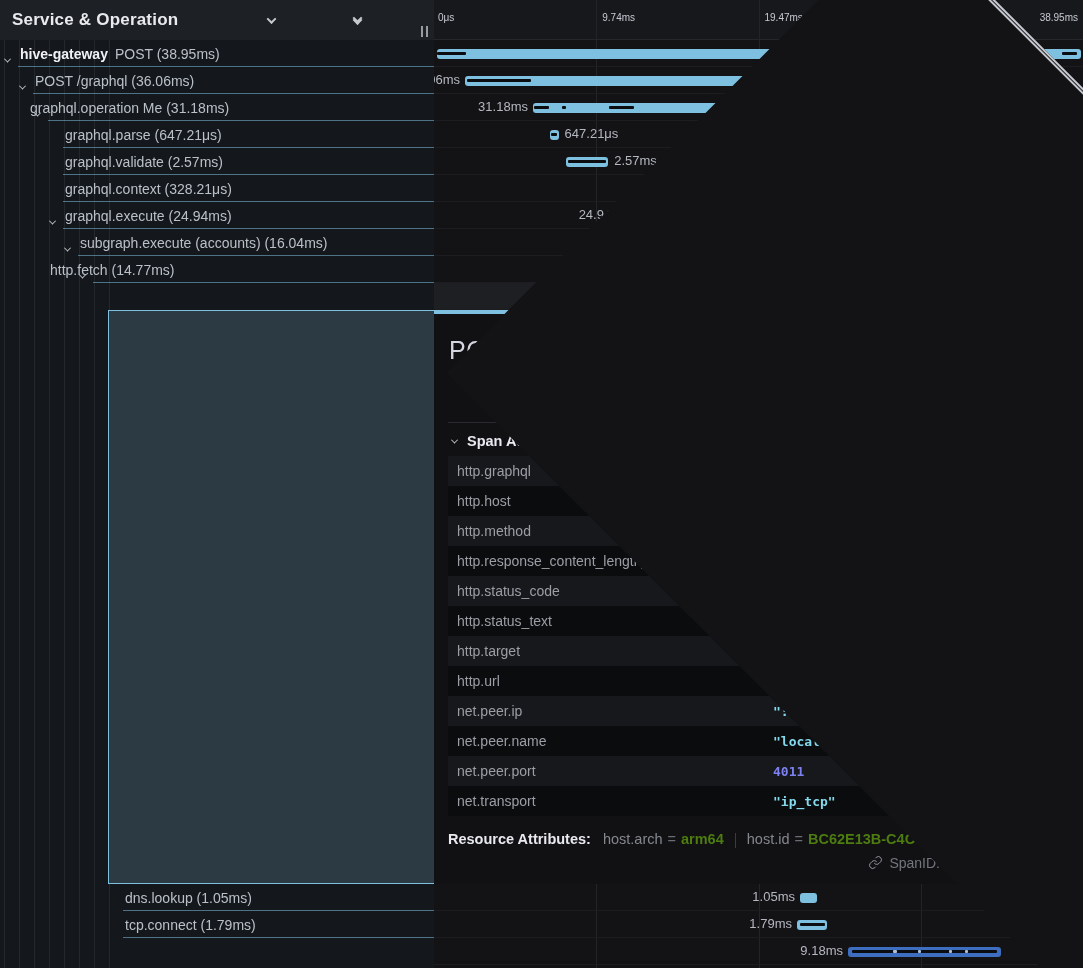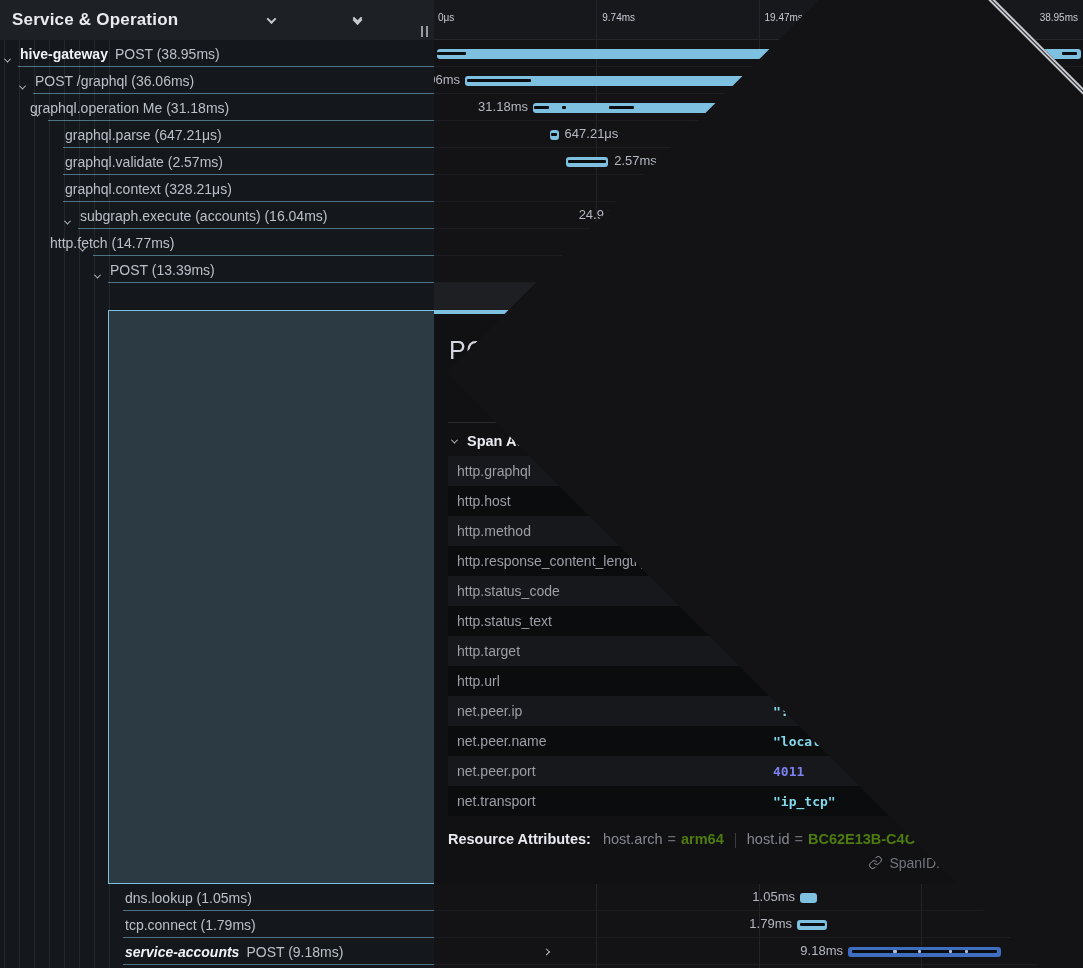--- a/index.html
+++ b/index.html
@@ -130,51 +130,43 @@
           <div class="tree-border" style="left: 63px;"></div>
         </div>
         <div class="tree-row" style="padding-left: 65px;">
           <span>graphql.validate (2.57ms)</span>
           <div class="tree-border" style="left: 63px;"></div>
         </div>
         <div class="tree-row" style="padding-left: 65px;">
           <span>graphql.context (328.21μs)</span>
           <div class="tree-border" style="left: 63px;"></div>
         </div>
+        <div class="tree-row" style="padding-left: 65px;">
+          <span class="tchev" style="left: 50px;"><span class="chev down"></span></span>
+          <span>graphql.execute (24.94ms)</span>
+          <div class="tree-border" style="left: 63px;"></div>
+        </div>
         <div class="tree-row" style="padding-left: 80px;">
           <span class="tchev" style="left: 65px;"><span class="chev down"></span></span>
           <span>subgraph.execute (accounts) (16.04ms)</span>
           <div class="tree-border" style="left: 78px;"></div>
         </div>
         <div class="tree-row" style="padding-left: 50px;">
           <span class="tchev" style="left: 80px;"><span class="chev down"></span></span>
           <span>http.fetch (14.77ms)</span>
           <div class="tree-border" style="left: 93px;"></div>
         </div>
-        <div class="tree-row selected" style="padding-left: 110px;">
-          <span class="tchev" style="left: 95px;"><span class="chev down"></span></span>
-          <span>POST (13.39ms)</span>
-          <div class="tree-border" style="left: 108px;"></div>
-        </div>
       </div>
     <div class="tree-rows-bottom" id="tree-bottom">
         <div class="tree-row" style="padding-left: 125px;">
           <span>dns.lookup (1.05ms)</span>
           <div class="tree-border" style="left: 123px;"></div>
         </div>
         <div class="tree-row" style="padding-left: 125px;">
           <span>tcp.connect (1.79ms)</span>
-          <div class="tree-border" style="left: 123px;"></div>
-        </div>
-        <div class="tree-row" style="padding-left: 125px;">
-          <span class="tchev" style="left: 110px;">
-            <span class="chev right"></span>
-          </span>
-          <span class="svc it">service-accounts</span>
-          <span>POST (9.18ms)</span>
           <div class="tree-border" style="left: 123px;"></div>
         </div>
       </div>
 
     <div class="left-header">
       <span class="panel-title">Service &amp; Operation</span>
       <div class="hdr-icons">
         <button class="icon-btn">
             <span class="chev down"></span>
           </button>

